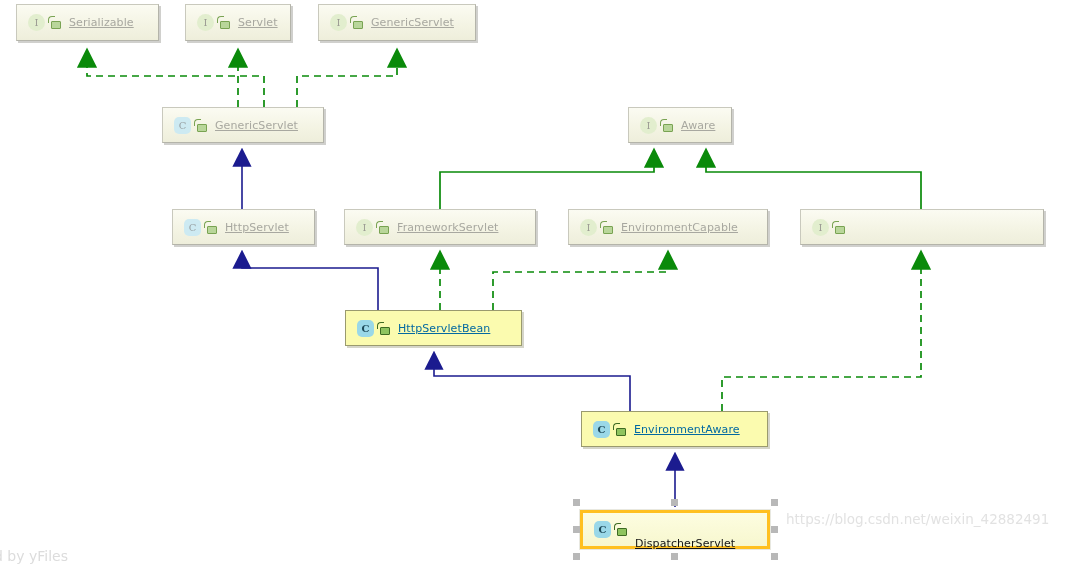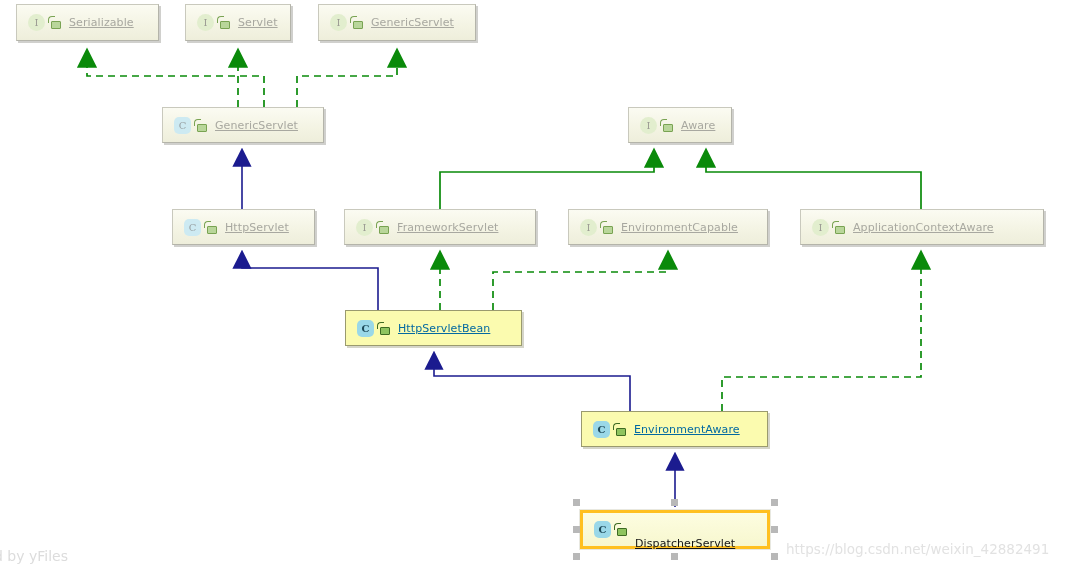--- a/index.html
+++ b/index.html
@@ -226,21 +226,20 @@
           <span class="body"></span>
         </span>
         <span class="node-label">EnvironmentCapable</span>
       </div>
       <div class="node plain" style="left: 800px; top: 209px; width: 244px; height: 36px; padding-left: 11px;">
         <span class="tico iface">I</span>
         <span class="lock">
           <span class="shackle"></span>
           <span class="body"></span>
         </span>
-        <span class="node-label">ApplicationContextAware</span>
       </div>
       <div class="node hi" style="left: 345px; top: 310px; width: 177px; height: 36px; padding-left: 11px;">
         <span class="tico cls">C</span>
         <span class="lock">
           <span class="shackle"></span>
           <span class="body"></span>
         </span>
         <span class="node-label">HttpServletBean</span>
       </div>
       <div class="node hi" style="left: 581px; top: 411px; width: 187px; height: 36px; padding-left: 11px;">
@@ -265,15 +264,15 @@
       <div class="handle" style="left: 671px; top: 499px;"></div>
       <div class="handle" style="left: 771px; top: 499px;"></div>
       <div class="handle" style="left: 573px; top: 526px;"></div>
       <div class="handle" style="left: 771px; top: 526px;"></div>
       <div class="handle" style="left: 573px; top: 553px;"></div>
       <div class="handle" style="left: 671px; top: 553px;"></div>
       <div class="handle" style="left: 771px; top: 553px;"></div>
     </div>
 
   <div class="wm" id="wm-yfiles" style="left: -6px; top: 548px;">d by yFiles</div>
-  <div class="wm csdn" id="wm-csdn" style="left: 786px; top: 541px; text-align: center;">https://blog.csdn.net/weixin_42882491</div>
+  <div class="wm csdn" id="wm-csdn" style="left: 786px; top: 511px; text-align: center;">https://blog.csdn.net/weixin_42882491</div>
 
 </div>
 
 </body></html>

